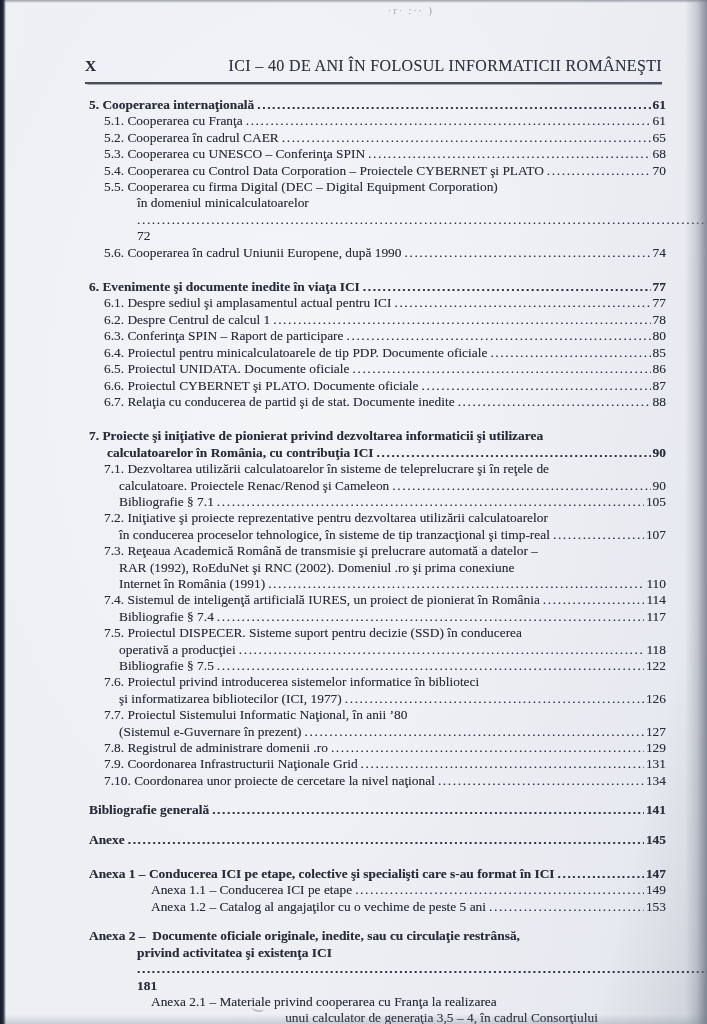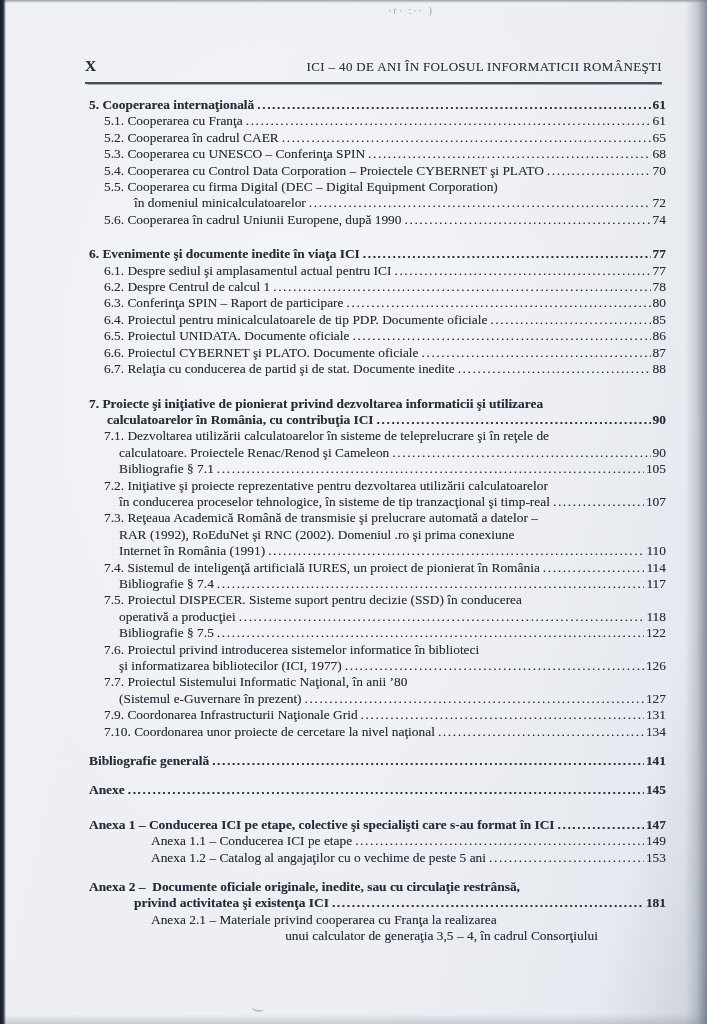--- a/index.html
+++ b/index.html
@@ -26,35 +26,35 @@
   .artifact-top { position:absolute; left:388px; top:5px; width:120px;
     font-size:10px; letter-spacing:2px; color:#717a8e; opacity:.55; filter:blur(.4px); }
   .smudge { position:absolute; left:252px; top:1004px; width:12px; height:6px;
     border-bottom:2px solid rgba(110,118,134,.4); border-radius:60%; transform:rotate(8deg); }
 
   .header { position:absolute; left:85px; top:57px; width:577px;
     display:flex; justify-content:space-between; align-items:flex-end;
     padding-bottom:7px; border-bottom:2px solid #454c5c;
     box-shadow:0 1px 1px -0.5px rgba(69,76,92,.45); }
   .folio { font-weight:bold; font-size:15.5px; letter-spacing:1px; }
-  .running-title { font-size:13px; letter-spacing:.35px; color:#2c3242; }
+  .running-title { font-size:16px; letter-spacing:.35px; color:#2c3242; }
 
   .toc { position:absolute; left:89px; top:97px; width:577px; font-size:13.4px; line-height:16.4px; }
   .row { display:flex; align-items:baseline; }
   .row.bold { font-weight:bold; }
   .txt { white-space:pre; }
   .dots { flex:1 1 auto; overflow:hidden; white-space:nowrap; margin:0 2px 0 3px; min-width:0; }
   .dots::after { content:"....................................................................................................................................................................."; letter-spacing:1.6px; }
   .pg { flex:0 0 auto; }
 
   .ind-0   { padding-left:0; }
   .ind-15  { padding-left:15px; }
   .ind-18  { padding-left:18px; }
   .ind-30  { padding-left:30px; }
-  .ind-45  { padding-left:45px; }
+  .ind-45  { padding-left:45px;flex-direction:column; }
   .ind-62  { padding-left:62px; }
   .ind-128 { padding-left:128px;justify-content:center; }
   .gap-md { margin-top:13px;align-items:flex-end; }
   .gap-lg { margin-top:18px; }
   .gap-xl { margin-top:13px; }
 </style>
 </head>
 <body>
 
 <div class="scan">
@@ -228,20 +228,25 @@
       <div class="row ind-15">
         <span class="txt">7.7. Proiectul Sistemului Informatic Naţional, în anii ’80</span>
 
       </div>
       <div class="row ind-30">
         <span class="txt">(Sistemul e-Guvernare în prezent)</span>
         <span class="dots"></span>
         <span class="pg">127</span>
       </div>
       <div class="row ind-15">
+        <span class="txt">7.8. Registrul de administrare domenii .ro</span>
+        <span class="dots"></span>
+        <span class="pg">129</span>
+      </div>
+      <div class="row ind-15">
         <span class="txt">7.9. Coordonarea Infrastructurii Naţionale Grid</span>
         <span class="dots"></span>
         <span class="pg">131</span>
       </div>
       <div class="row ind-15">
         <span class="txt">7.10. Coordonarea unor proiecte de cercetare la nivel naţional</span>
         <span class="dots"></span>
         <span class="pg">134</span>
       </div>
       <div class="row ind-0 bold gap-xl">

